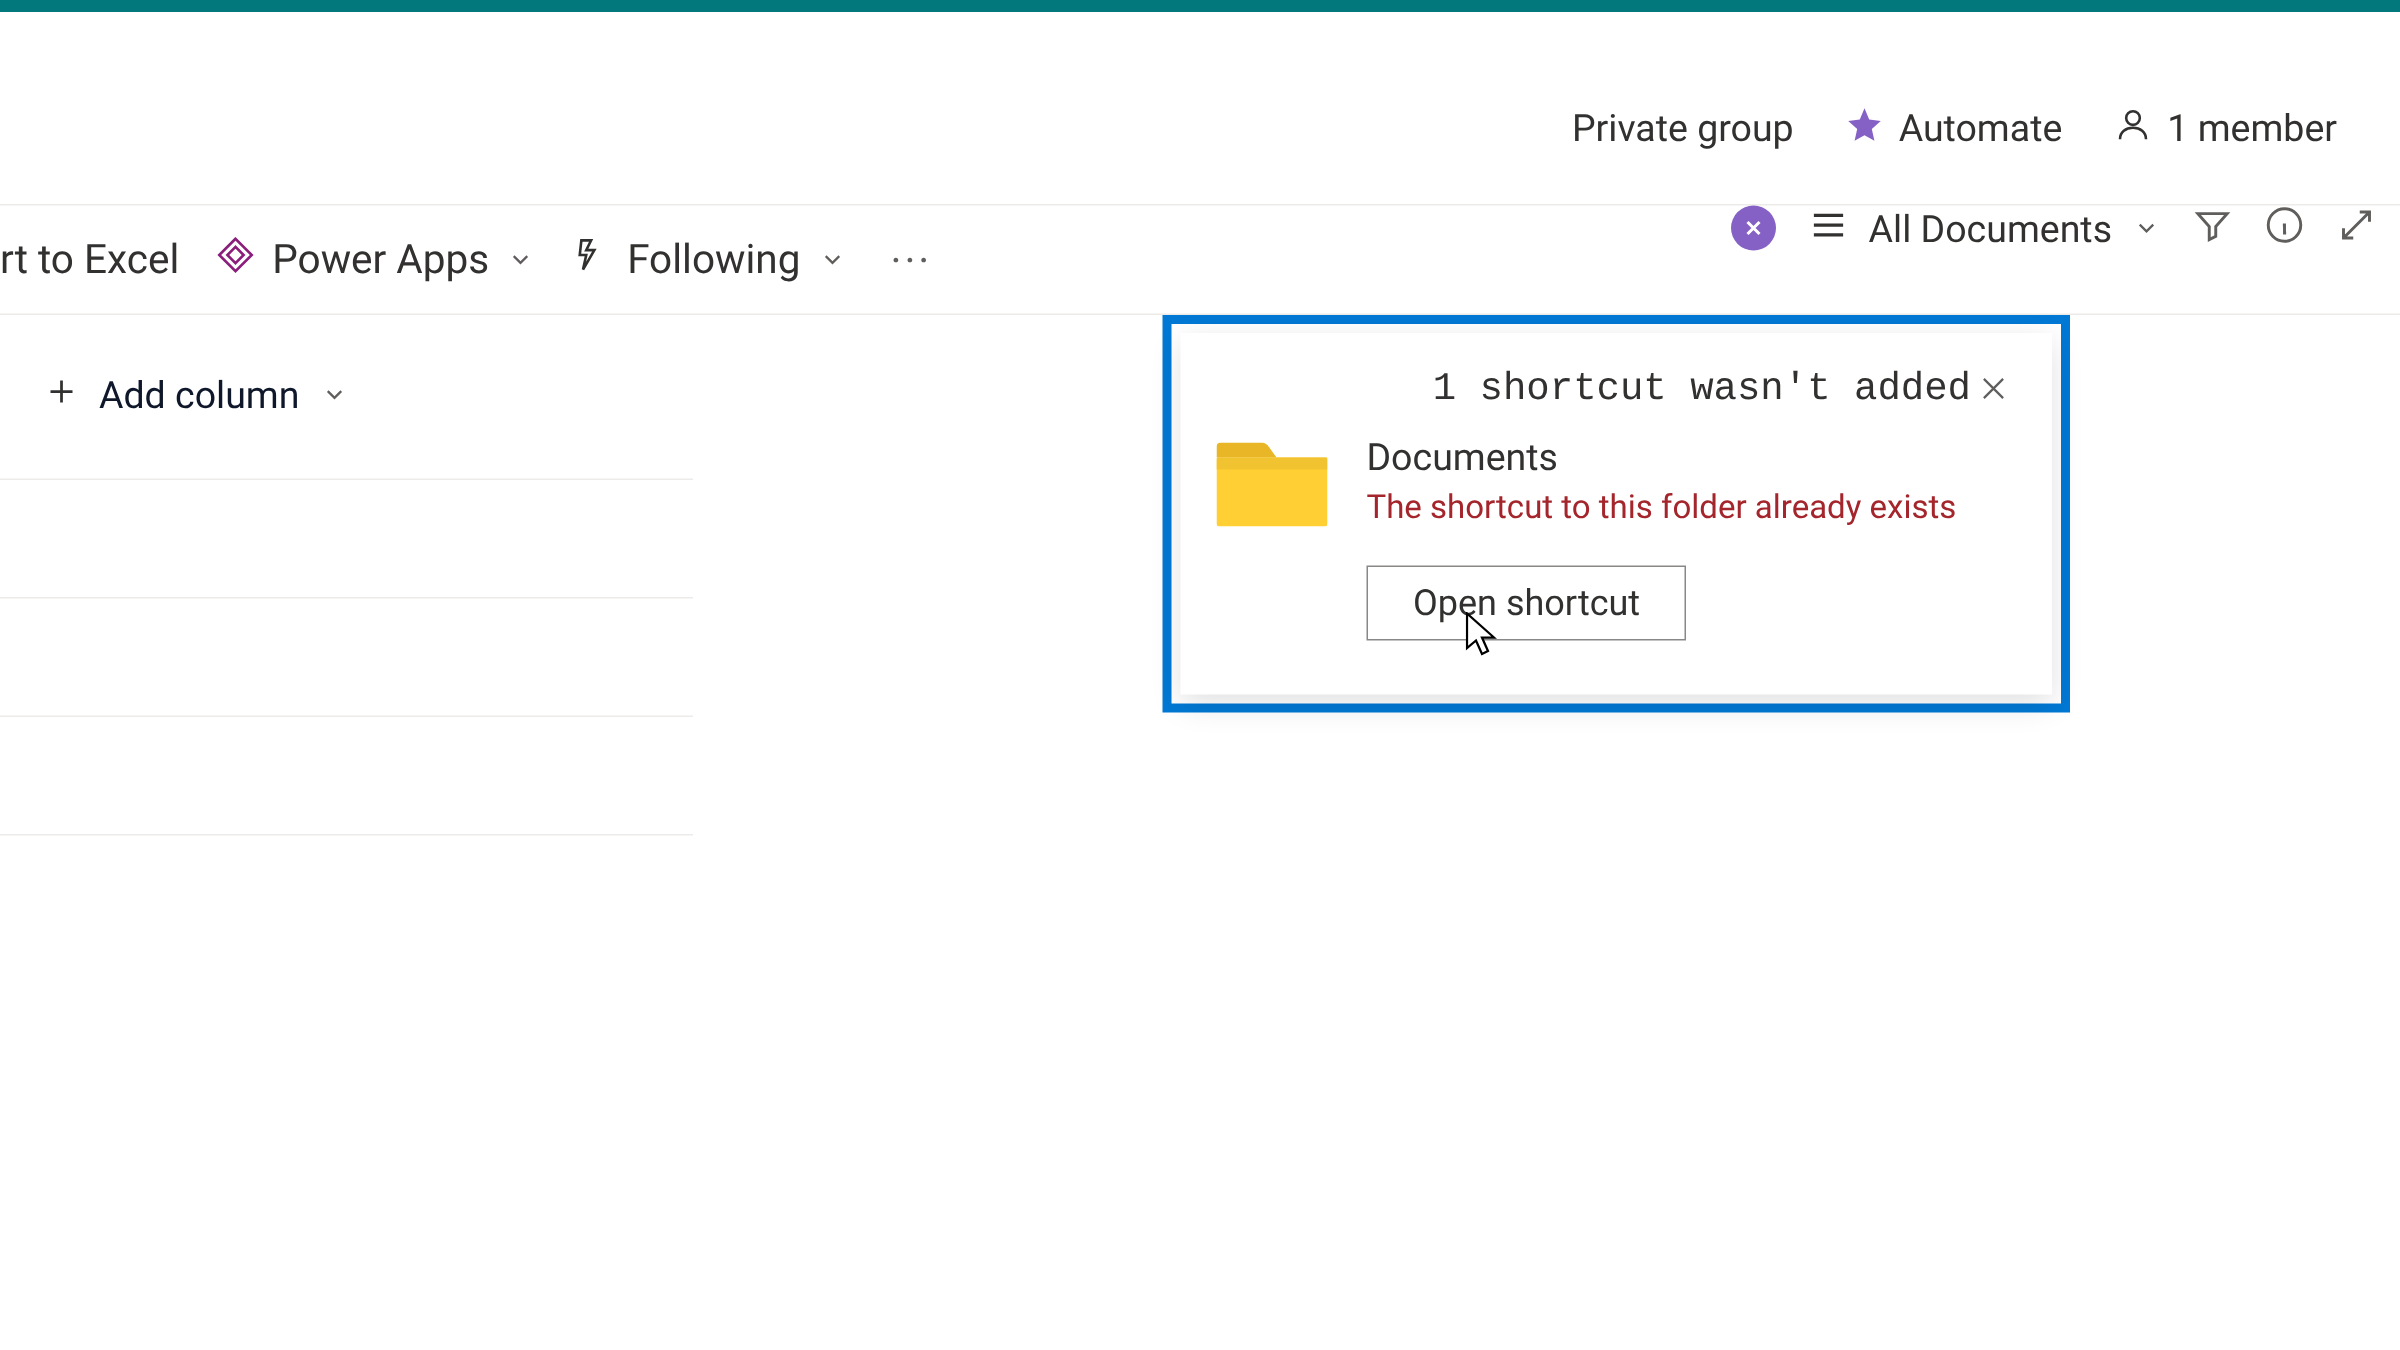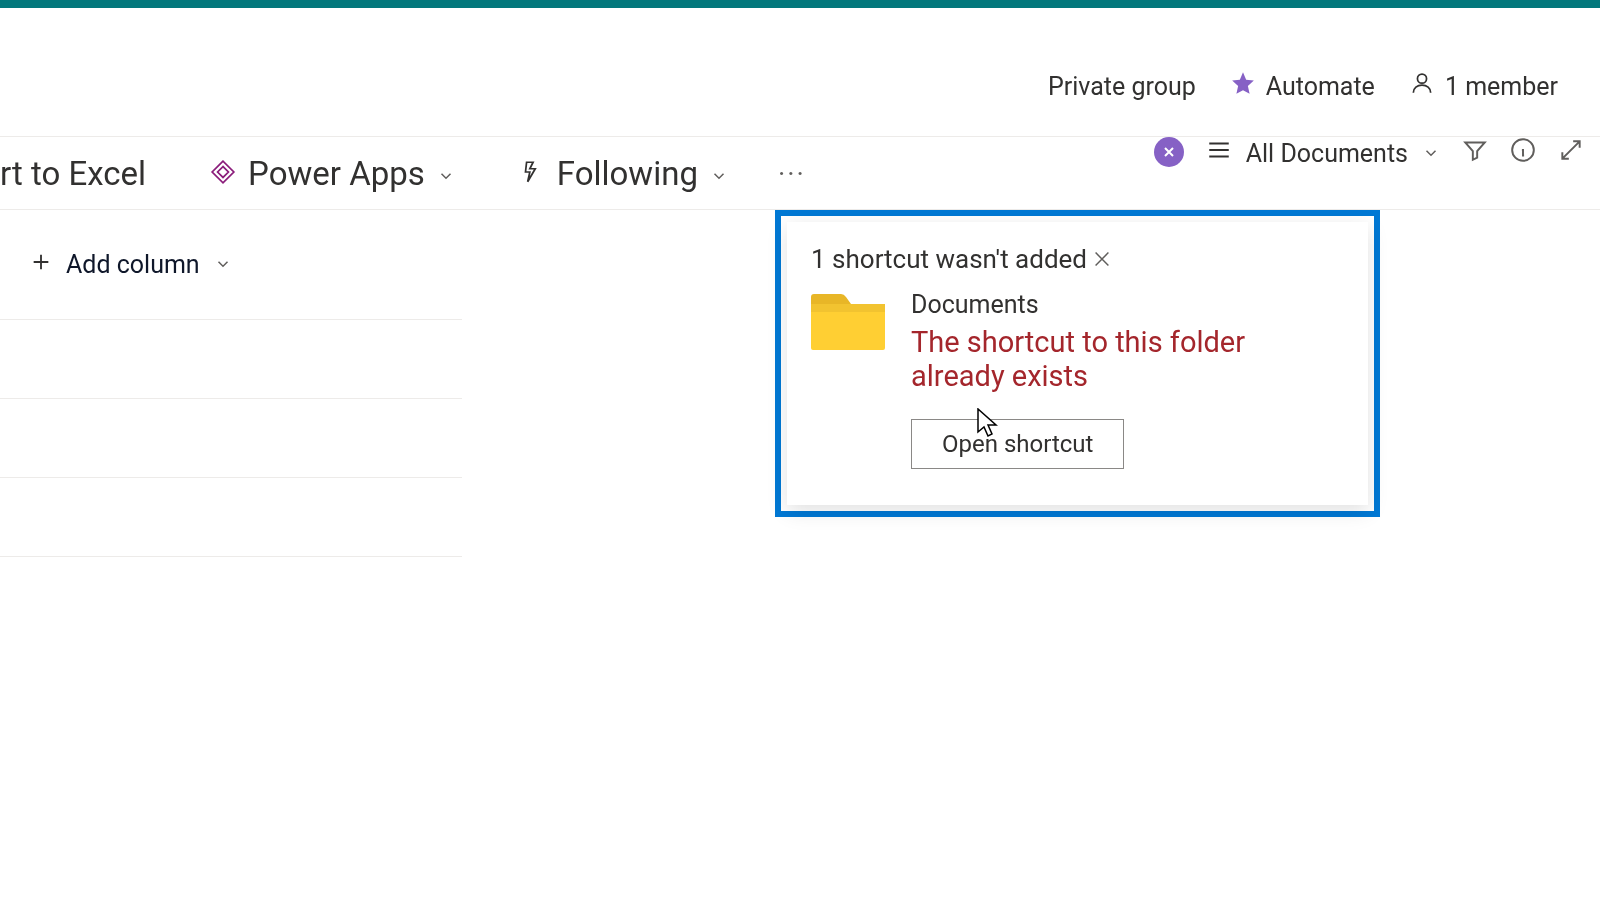--- a/index.html
+++ b/index.html
@@ -36,22 +36,22 @@
     align-items: center;
     justify-content: space-between;
     height: 74px;
     border-top: 1px solid #edebe9;
     border-bottom: 1px solid #edebe9;
     padding: 0 16px 0 0;
   }
   .command-left { display:flex; align-items:center; gap:0; height:100%; }
   .cmd {
     display:flex; align-items:center; gap:12px;
-    height:100%; padding:0 32px;
-    font-size:33px; color:#323130; cursor:pointer;
+    height:100%; padding:0 12px;
+    font-size:27px; color:#323130; cursor:pointer;
   }
   .cmd.cutoff { padding-left:0; }
   .chev { color:#605e5c; }
   .ellipsis { font-size:28px; color:#605e5c; letter-spacing:2px; padding:0 18px; cursor:pointer;}
   .command-right { display:flex; align-items:flex-start; gap:22px; height:100%; }
   .circle-x {
     width:30px; height:30px; border-radius:50%;
     background:#8661c5; display:flex; align-items:center; justify-content:center;
     cursor:pointer;
   }
@@ -81,31 +81,31 @@
     border:6px solid #0078d4;
     background:#ffffff;
     padding:6px;
   }
   .callout {
     background:#ffffff;
     padding:22px 24px 36px 24px;
     box-shadow:0 6px 20px rgba(0,0,0,0.12);
   }
   .callout-head {
-    display:flex; justify-content:flex-start; align-items:flex-start;
+    display:flex; justify-content:flex-end; align-items:flex-start;font-family:Liberation Mono, monospace;
   }
   .callout-title { font-size:26px; color:#323130; }
   .callout-close { color:#605e5c; cursor:pointer; padding:4px; }
   .callout-body {
     display:flex; gap:26px; margin-top:12px; align-items:flex-start;
   }
   .folder-icon { flex:0 0 auto; margin-top:4px; }
   .callout-text { display:flex; flex-direction:column; gap:6px; }
   .callout-item-title { font-size:25px; color:#323130; }
-  .callout-item-msg { font-size:29px; color:#a4262c; }
+  .callout-item-msg { font-size:22px; color:#a4262c; }
   .callout-btn {
     margin-top:20px;
     align-self:flex-start;
     font-size:24px;
     color:#323130;
     background:#ffffff;
     border:1px solid #8a8886;
     padding:10px 30px;
     cursor:pointer;
     font-family:inherit;

